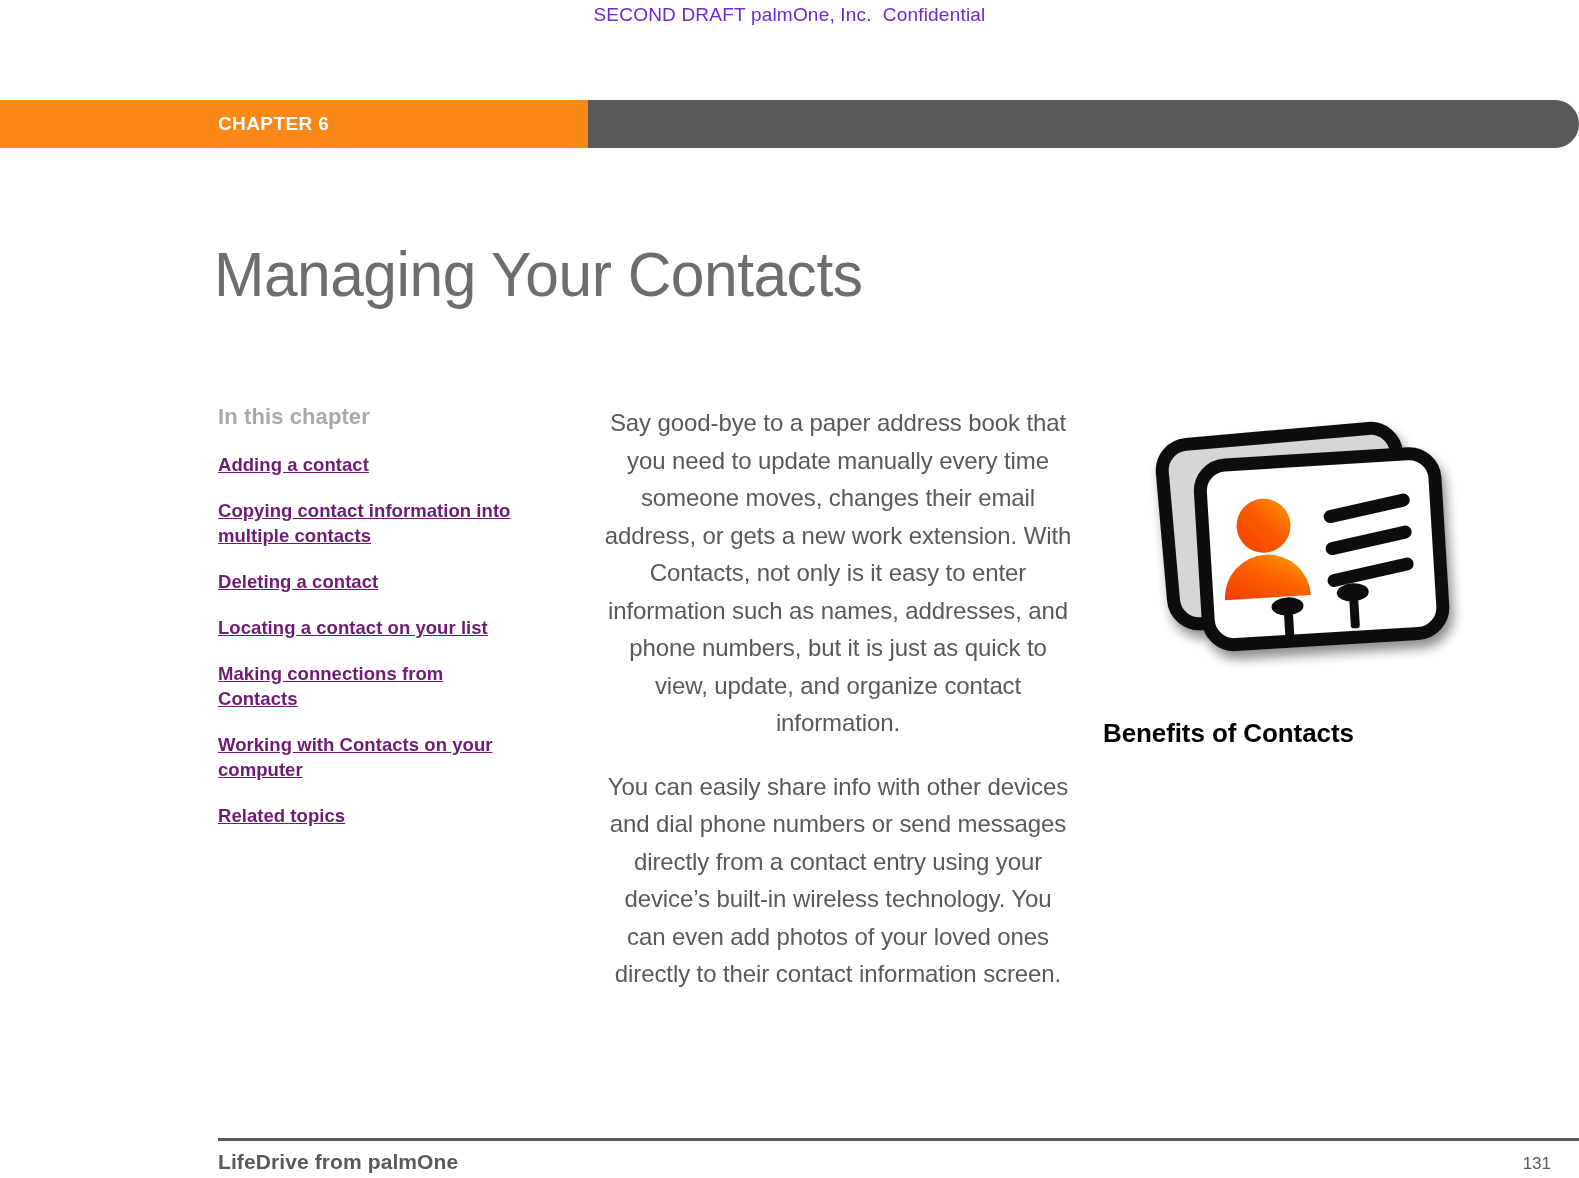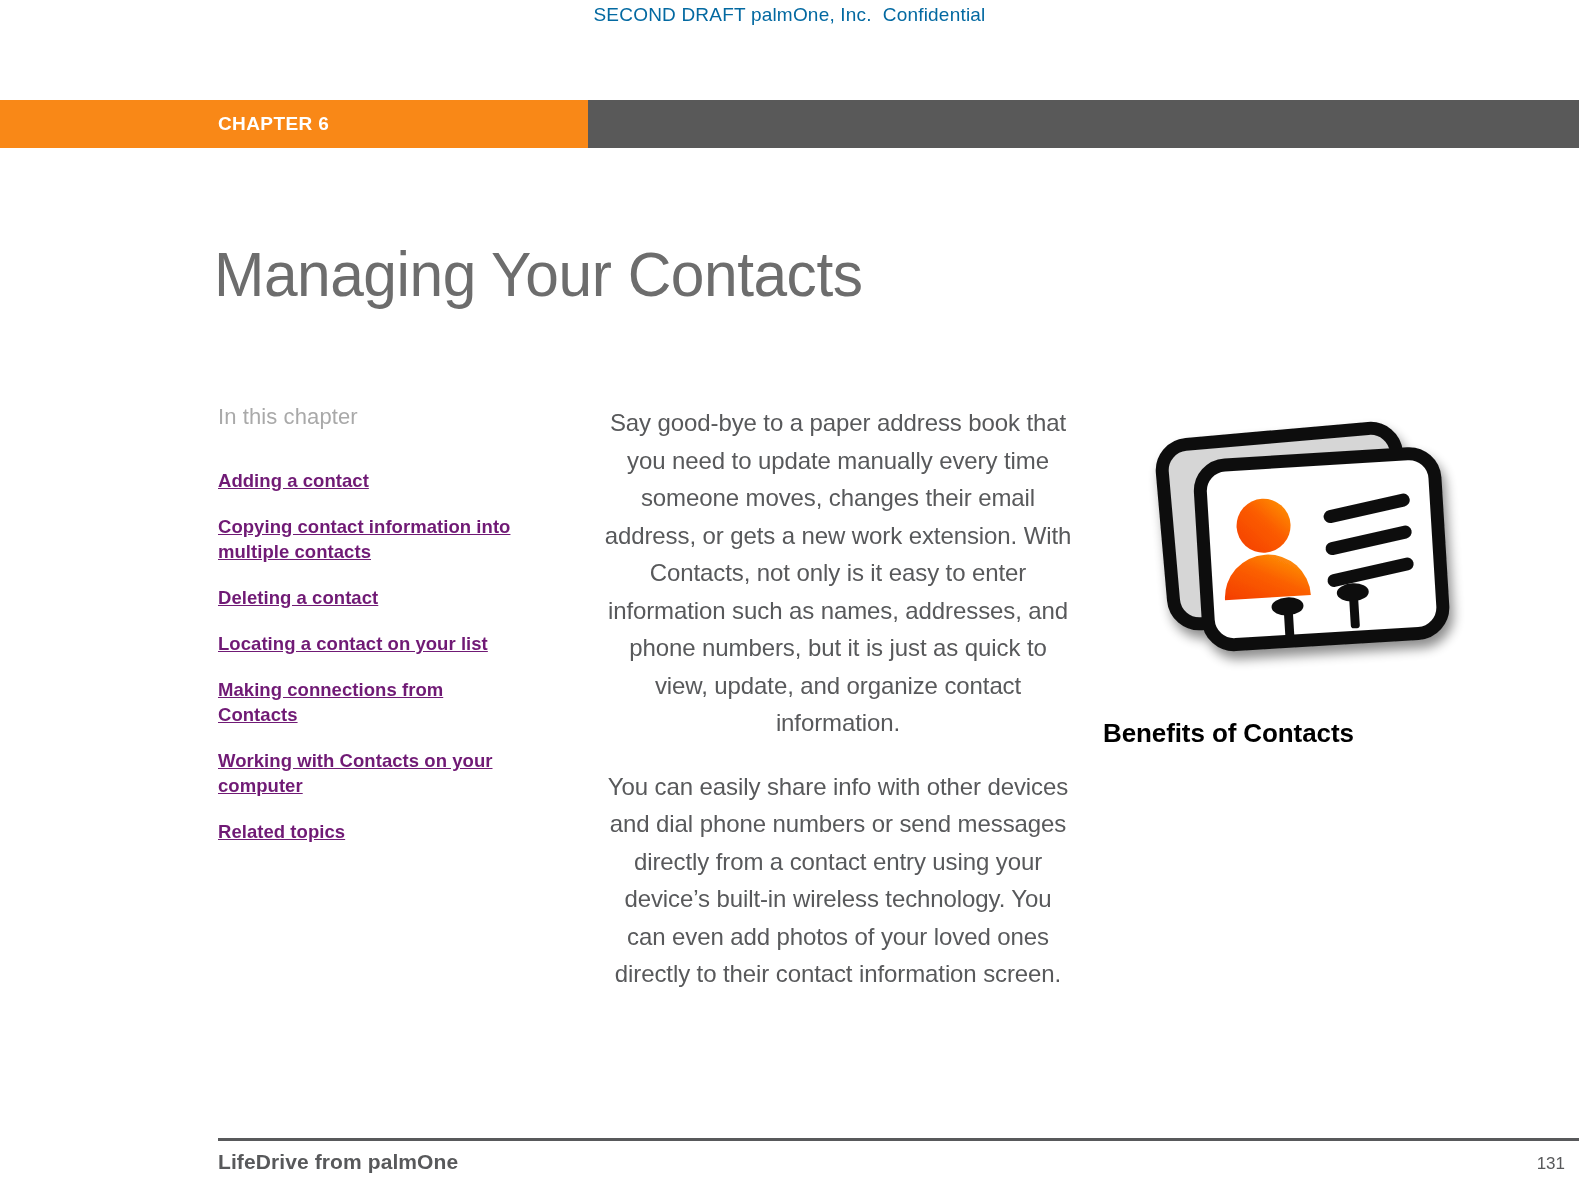--- a/index.html
+++ b/index.html
@@ -17,34 +17,35 @@
 
   
   .draft-header {
     position: absolute;
     top: 0;
     left: 0;
     width: 1579px;
     height: 30px;
     line-height: 30px;
     text-align: center;
-    color: #0369a1;
+    color: #6d28d9;
     font-size: 19px;
     letter-spacing: 0.2px;
     white-space: pre;
   }
 
   
   .chapter-bar {
     position: absolute;
     top: 100px;
     left: 0;
     width: 1579px;
     height: 48px;
     background: #595959;
+    border-radius: 24px;
   }
   .chapter-bar-orange {
     position: absolute;
     top: 0;
     left: 0;
     width: 588px;
     height: 48px;
     background: #f98817;
   }
   .chapter-label {
@@ -96,22 +97,22 @@
     position: absolute;
     left: 885px;
     top: 0;
     width: 465px;
   }
 
   
   .inthischapter {
     color: #a9a9a9;
     font-size: 22px;
-    font-weight: normal;
-    margin: 0 0 38px 0;
+    font-weight: bold;
+    margin: 0 0 22px 0;
     letter-spacing: 0.1px;
   }
   .toc-link {
     display: block;
     color: #701a75;
     font-size: 18.5px;
     font-weight: bold;
     text-decoration: underline;
     line-height: 25px;
     margin-bottom: 21px;
@@ -182,21 +183,21 @@
     font-size: 21px;
     font-weight: bold;
     letter-spacing: 0.1px;
   }
   .footer-page {
     position: absolute;
     right: 0px;
     top: 1154px;
     width: 1579px;
     text-align: right;
-    padding-right: 14px;
+    padding-right: 28px;
     box-sizing: border-box;
     color: #58595b;
     font-size: 17px;
     font-weight: normal;
   }
 </style>
 </head>
 <body>
 
 <div class="draft-header">SECOND DRAFT palmOne, Inc.  Confidential</div>

